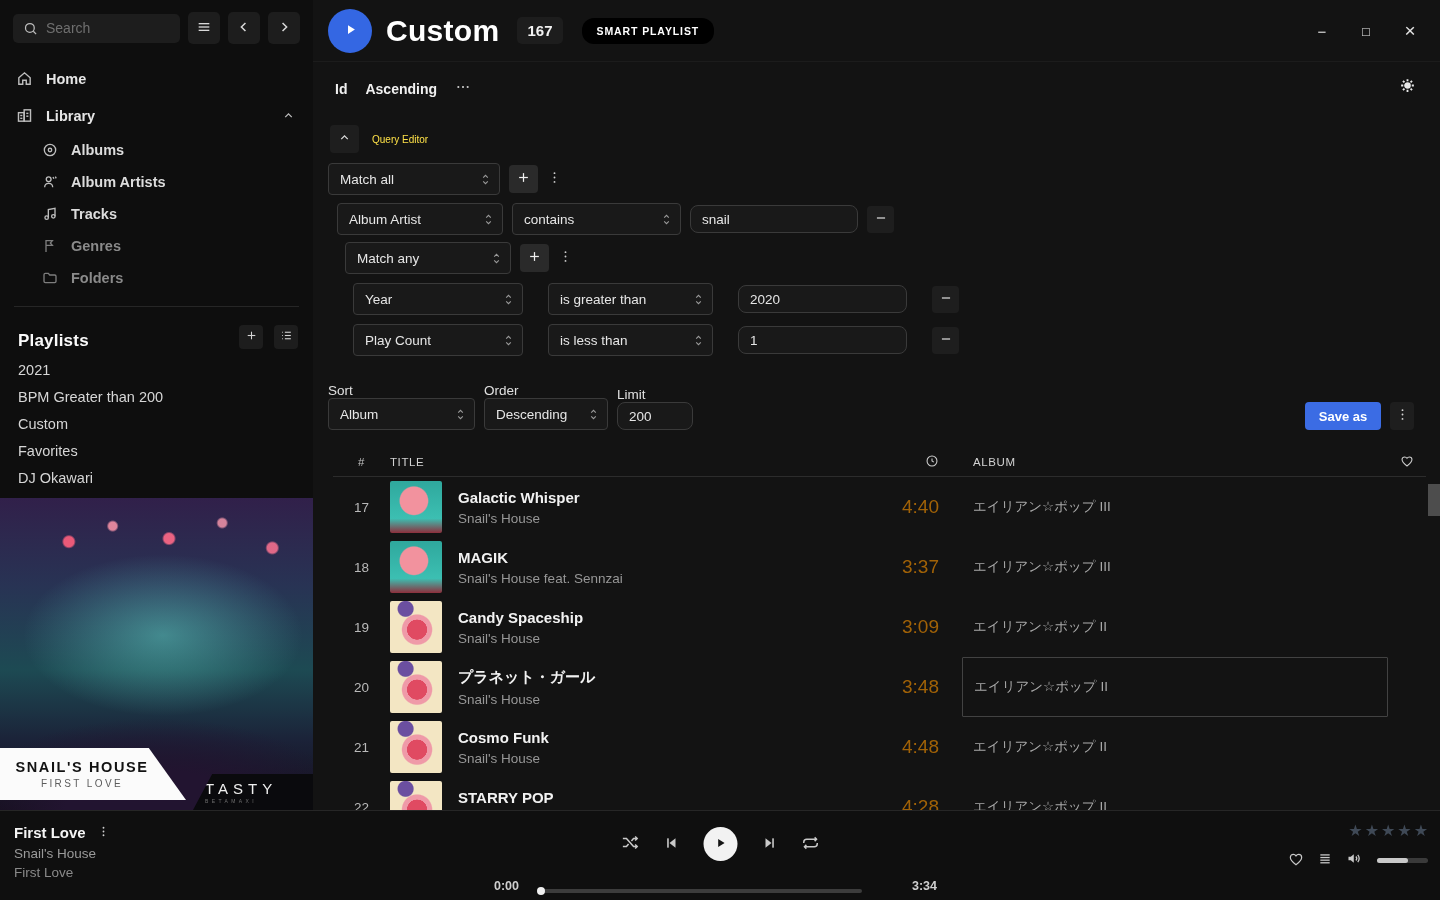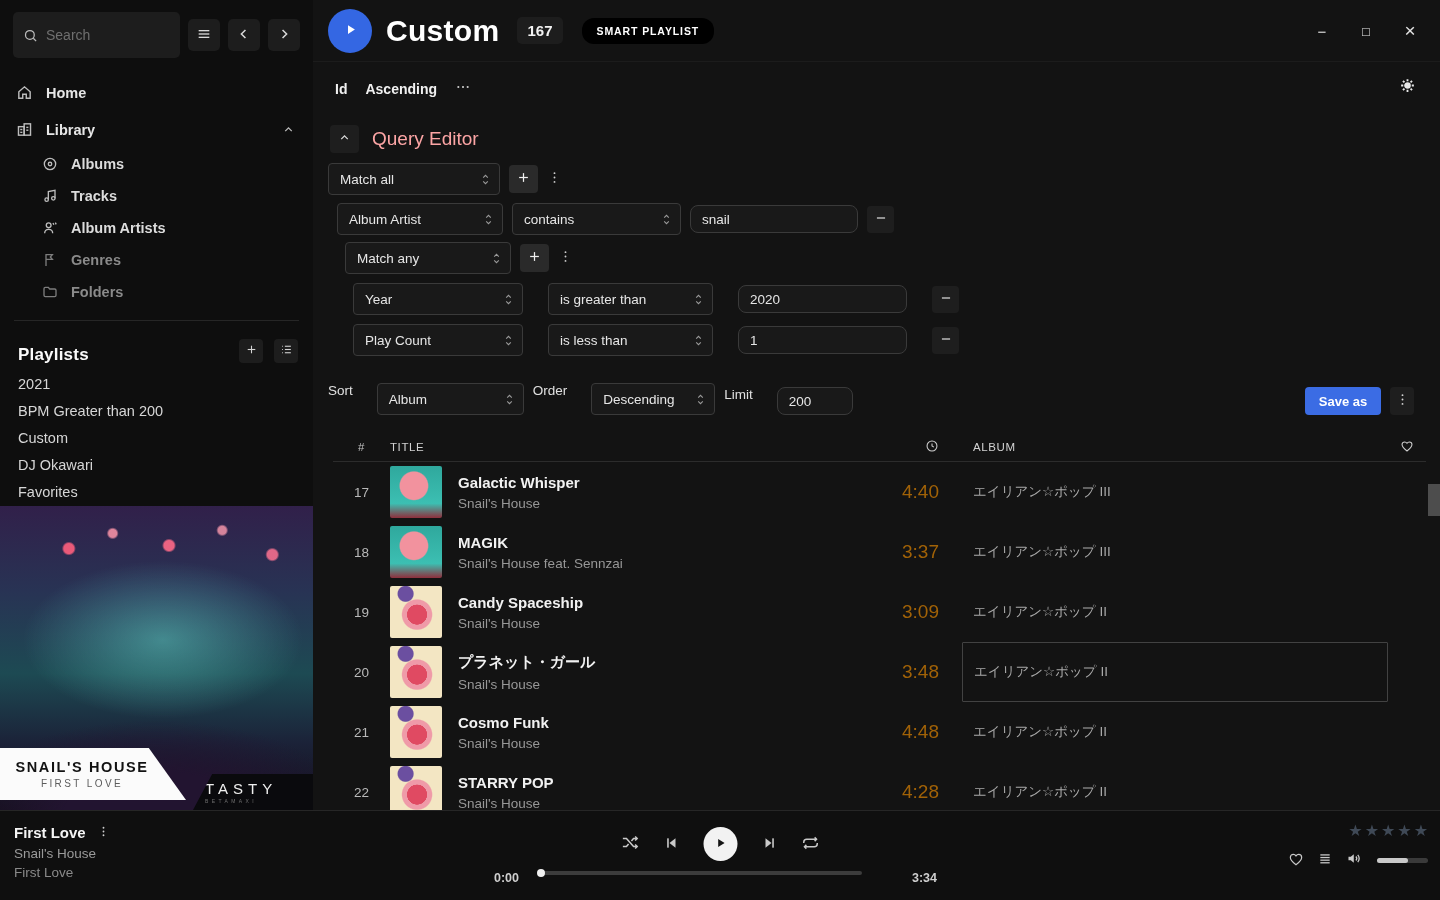--- a/index.html
+++ b/index.html
@@ -7,21 +7,21 @@
   body {
     background:#131313; color:#e8e8e8;
     font-family:"Liberation Sans","DejaVu Sans",sans-serif;
   }
   .app { position:relative; width:1440px; height:900px; }
 
   
   .sidebar { position:absolute; left:0; top:0; width:313px; height:810px;
     background:#0e0e0e; display:flex; flex-direction:column; z-index:2; }
   .search-row { display:flex; gap:8px; padding:12px 13px 10px 13px; align-items:center; }
-  .search-box { flex:1; height:46px; background:#1d1d1d; border-radius:5px;
+  .search-box { flex:1; height:29px; background:#1d1d1d; border-radius:5px;
     display:flex; align-items:center; padding:0 10px; gap:8px; color:#7e7e7e; }
   .search-box input { background:transparent; border:0; outline:0; color:#ddd;
     font-size:14px; width:100%; font-family:inherit; }
   .search-box input::placeholder { color:#6f6f6f; }
   .icon-btn { width:32px; height:32px; background:#1d1d1d; border:0; border-radius:5px;
     color:#d9d9d9; display:flex; align-items:center; justify-content:center; cursor:pointer; flex:none; }
 
   .nav { padding-top:6px; }
   .nav-item { display:flex; align-items:center; gap:13px; padding:10px 18px 10px 16px;
     font-weight:700; font-size:14.5px; color:#e6e6e6; cursor:pointer; }
@@ -80,39 +80,39 @@
   .win-btn.min { font-size:15px; } .win-btn.max { font-size:13px; } .win-btn.close { font-size:19px; }
 
   .sort-bar { display:flex; align-items:center; gap:18px; margin:17px 24px 0 22px; position:relative; }
   .sort-chip { font-weight:700; font-size:14px; color:#f0f0f0; background:none; border:0; cursor:pointer; font-family:inherit; }
   .dots-plain { background:none; border:0; color:#cfcfcf; cursor:pointer; display:flex; align-items:center; }
   .gear-btn { position:absolute; right:0; top:-2px; background:none; border:0; color:#e8e8e8; cursor:pointer; }
 
   .query-head { display:flex; align-items:center; gap:13px; margin:27px 0 0 17px; }
   .collapse-btn { width:29px; height:28px; background:#1e1e1e; border:0; border-radius:4px;
     color:#dcdcdc; display:flex; align-items:center; justify-content:center; cursor:pointer; }
-  .query-title { font-size:19px; color:#fca5a5; }
+  .query-title { font-size:10px; color:#fde047; }
 
   .qe-row { display:flex; align-items:center; gap:9px; }
   .select { height:32px; background:#191919; border:1px solid #3a3a3a; border-radius:4px;
     display:flex; align-items:center; padding:0 8px 0 11px; font-size:13.5px; color:#e6e6e6; cursor:pointer; }
   .select .sel-chev { margin-left:auto; color:#9a9a9a; display:flex; }
   .text-input { height:28px; background:#191919; border:1px solid #3a3a3a; border-radius:8px;
     padding:0 11px; font-size:13.5px; color:#e6e6e6; font-family:inherit; outline:0; }
   .plus-btn { width:29px; height:28px; background:#2a2a2a; border:0; border-radius:4px; color:#f0f0f0;
     display:flex; align-items:center; justify-content:center; cursor:pointer; }
   .minus-btn { width:27px; height:27px; background:#1e1e1e; border:0; border-radius:4px; color:#d5d5d5;
     display:flex; align-items:center; justify-content:center; cursor:pointer; }
   .w172{width:172px;} .w166{width:166px;} .w169{width:169px;} .w168{width:168px;}
   .w170{width:170px;} .w165{width:165px;} .w147{width:147px;} .w124{width:124px;} .w76{width:76px;}
   .mt10{margin-top:10px;} .mt8{margin-top:8px;} .mt7{margin-top:7px;} .mt9{margin-top:9px;gap:25px;}
   .ind1{margin-left:15px;} .ind2{margin-left:24px;} .ind3{margin-left:32px;} .ind4{margin-left:40px;}
 
   .sort-limit-row { display:flex; align-items:flex-end; gap:9px; margin:27px 26px 0 15px; }
-  .field-group { display:flex; flex-direction:row; gap:24px; }
+  .field-group { display:flex; flex-direction:column; gap:0; }
   .field-label { font-size:13.5px; color:#e0e0e0; }
   .flex-spacer { flex:1; }
   .save-btn { width:76px; height:28px; background:#3b6ce4; color:#fff; border:0; border-radius:4px;
     font-size:13px; font-weight:700; cursor:pointer; font-family:inherit; }
   .dots-btn { width:24px; height:28px; background:#1e1e1e; border:0; border-radius:4px; color:#d5d5d5;
     display:flex; align-items:center; justify-content:center; cursor:pointer; }
 
   
   .table-head { display:grid; grid-template-columns:57px 1fr 61px 449px 38px; align-items:center;
     height:30px; margin:17px 14px 0 20px; border-bottom:1px solid #2c2c2c;
@@ -150,22 +150,22 @@
   .np-title { font-size:15px; font-weight:700; color:#f5f5f5; }
   .np-artist { color:#9a9a9a; font-size:13.5px; margin-top:5px; }
   .np-album { color:#8a8a8a; font-size:13.5px; margin-top:4px; }
 
   .controls { position:absolute; left:50%; top:16px; transform:translateX(-50%);
     display:flex; align-items:center; gap:24px; }
   .ctrl-btn { background:none; border:0; color:#c9c9c9; cursor:pointer; display:flex; align-items:center; }
   .play-pause { width:34px; height:34px; border-radius:50%; background:#f2f2f2; border:0; cursor:pointer;
     display:flex; align-items:center; justify-content:center; color:#111; }
 
-  .progress { position:absolute; left:50%; top:60px; transform:translateX(-50%);
-    display:flex; align-items:flex-start; gap:12px; width:452px; }
+  .progress { position:absolute; left:50%; top:68px; transform:translateX(-50%);
+    display:flex; align-items:flex-end; gap:12px; width:452px; }
   .time { font-size:12.5px; color:#cfcfcf; font-weight:700; width:32px; }
   .time.right { text-align:left; width:34px;margin-left:38px; }
   .prog-track { flex:1; height:4px; background:#3c3c3c; border-radius:2px; position:relative; cursor:pointer; }
   .prog-handle { position:absolute; left:-1px; top:-2px; width:8px; height:8px; border-radius:50%; background:#f0f0f0; }
 
   .right-controls { position:absolute; right:12px; top:12px; width:140px; }
   .stars { display:flex; gap:2px; justify-content:flex-end; color:#3f4956; font-size:16px; line-height:1; }
   .stars span { cursor:pointer; }
   .volume-row { display:flex; align-items:center; margin-top:11px; justify-content:flex-end; gap:14px; color:#c0c0c0; }
   .vol-track { width:60px; height:5px; background:#3a3a3a; border-radius:3px; cursor:pointer; }
@@ -239,36 +239,36 @@
             <svg width="16" height="16" viewBox="0 0 24 24" fill="none" stroke="currentColor" stroke-width="2">
               <circle cx="12" cy="12" r="8.5"></circle>
               <circle cx="12" cy="12" r="2.6"></circle>
             </svg>
           </span>
         <span>Albums</span>
       </div>
       <div class="sub-item">
         <span class="side-icon">
             <svg width="16" height="16" viewBox="0 0 24 24" fill="none" stroke="currentColor" stroke-width="2">
+              <circle cx="10" cy="8" r="3.6"></circle>
+              <path d="M4 20 c0-3.8 2.6-6 6-6 s6 2.2 6 6"></path>
+              <path d="M16.5 4.5 l1.3 2.6 M20 4 l1.3 2.6"></path>
+            </svg>
+          </span>
+        <span>Album Artists</span>
+      </div>
+      <div class="sub-item">
+        <span class="side-icon">
+            <svg width="16" height="16" viewBox="0 0 24 24" fill="none" stroke="currentColor" stroke-width="2">
               <path d="M9.5 17.5 V5.5 l10 -2 v12"></path>
               <circle cx="7" cy="17.5" r="2.6"></circle>
               <circle cx="17" cy="15.5" r="2.6"></circle>
             </svg>
           </span>
         <span>Tracks</span>
-      </div>
-      <div class="sub-item">
-        <span class="side-icon">
-            <svg width="16" height="16" viewBox="0 0 24 24" fill="none" stroke="currentColor" stroke-width="2">
-              <circle cx="10" cy="8" r="3.6"></circle>
-              <path d="M4 20 c0-3.8 2.6-6 6-6 s6 2.2 6 6"></path>
-              <path d="M16.5 4.5 l1.3 2.6 M20 4 l1.3 2.6"></path>
-            </svg>
-          </span>
-        <span>Album Artists</span>
       </div>
       <div class="sub-item dim">
         <span class="side-icon">
             <svg width="16" height="16" viewBox="0 0 24 24" fill="none" stroke="currentColor" stroke-width="2">
               <path d="M6 21 V4 h9.5 l-3 3.5 3 3.5 H6"></path>
             </svg>
           </span>
         <span>Genres</span>
       </div>
       <div class="sub-item dim">
@@ -299,22 +299,22 @@
               <line x1="4" y1="6" x2="5.5" y2="6"></line>
               <line x1="4" y1="12" x2="5.5" y2="12"></line>
               <line x1="4" y1="18" x2="5.5" y2="18"></line>
             </svg></span>
       </button>
     </div>
     <div>
       <div class="playlist-item">2021</div>
       <div class="playlist-item">BPM Greater than 200</div>
       <div class="playlist-item">Custom</div>
+      <div class="playlist-item">Favorites</div>
       <div class="playlist-item">DJ Okawari</div>
-      <div class="playlist-item">Favorites</div>
     </div>
 
     <div class="album-art">
       <div class="art-banner">
         <div class="artist">SNAIL'S HOUSE</div>
         <div class="title">FIRST LOVE</div>
       </div>
       <div class="art-label">
         <div class="tasty">TASTY</div>
         <div class="sub">BETAMAXI</div>

